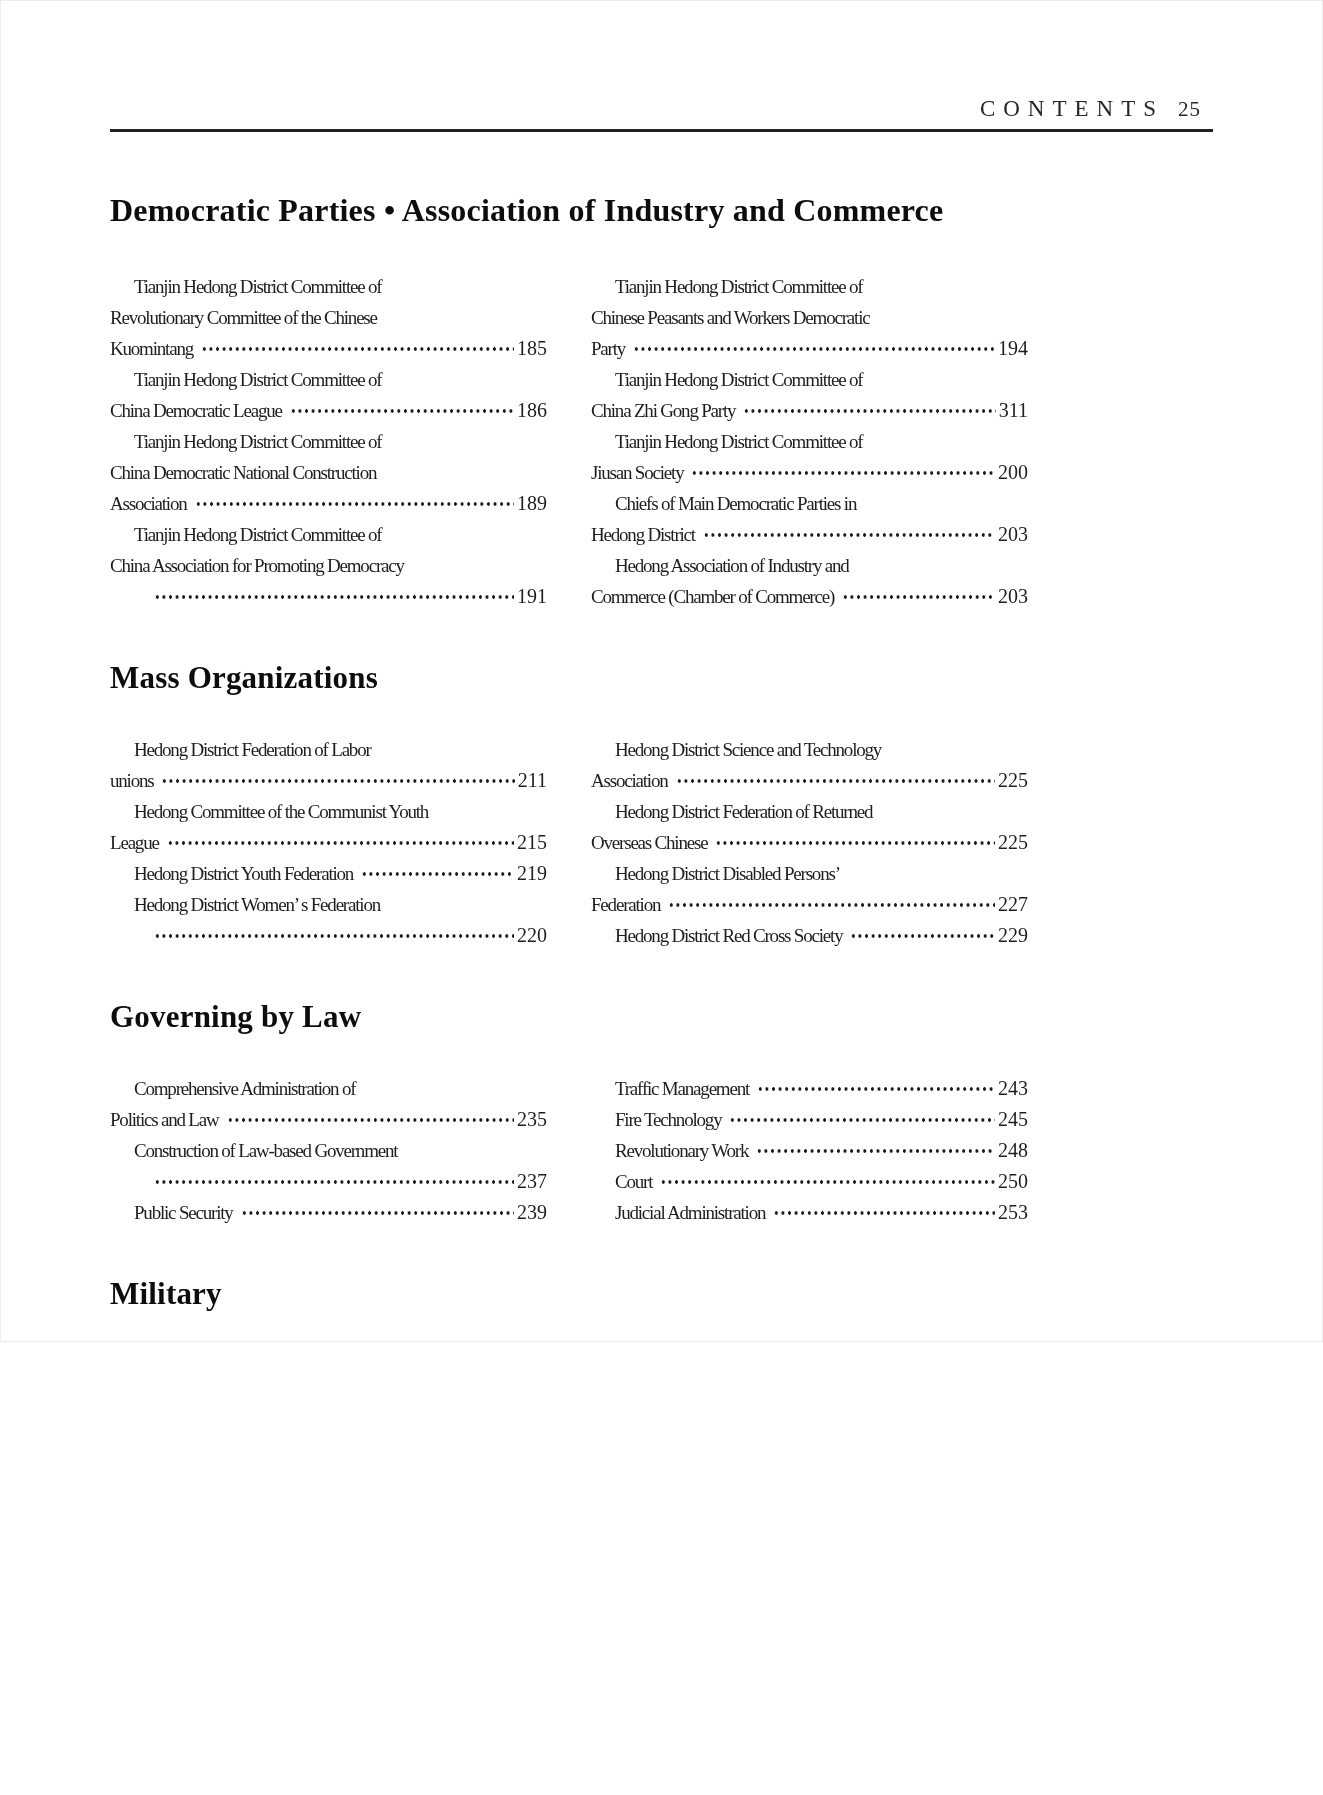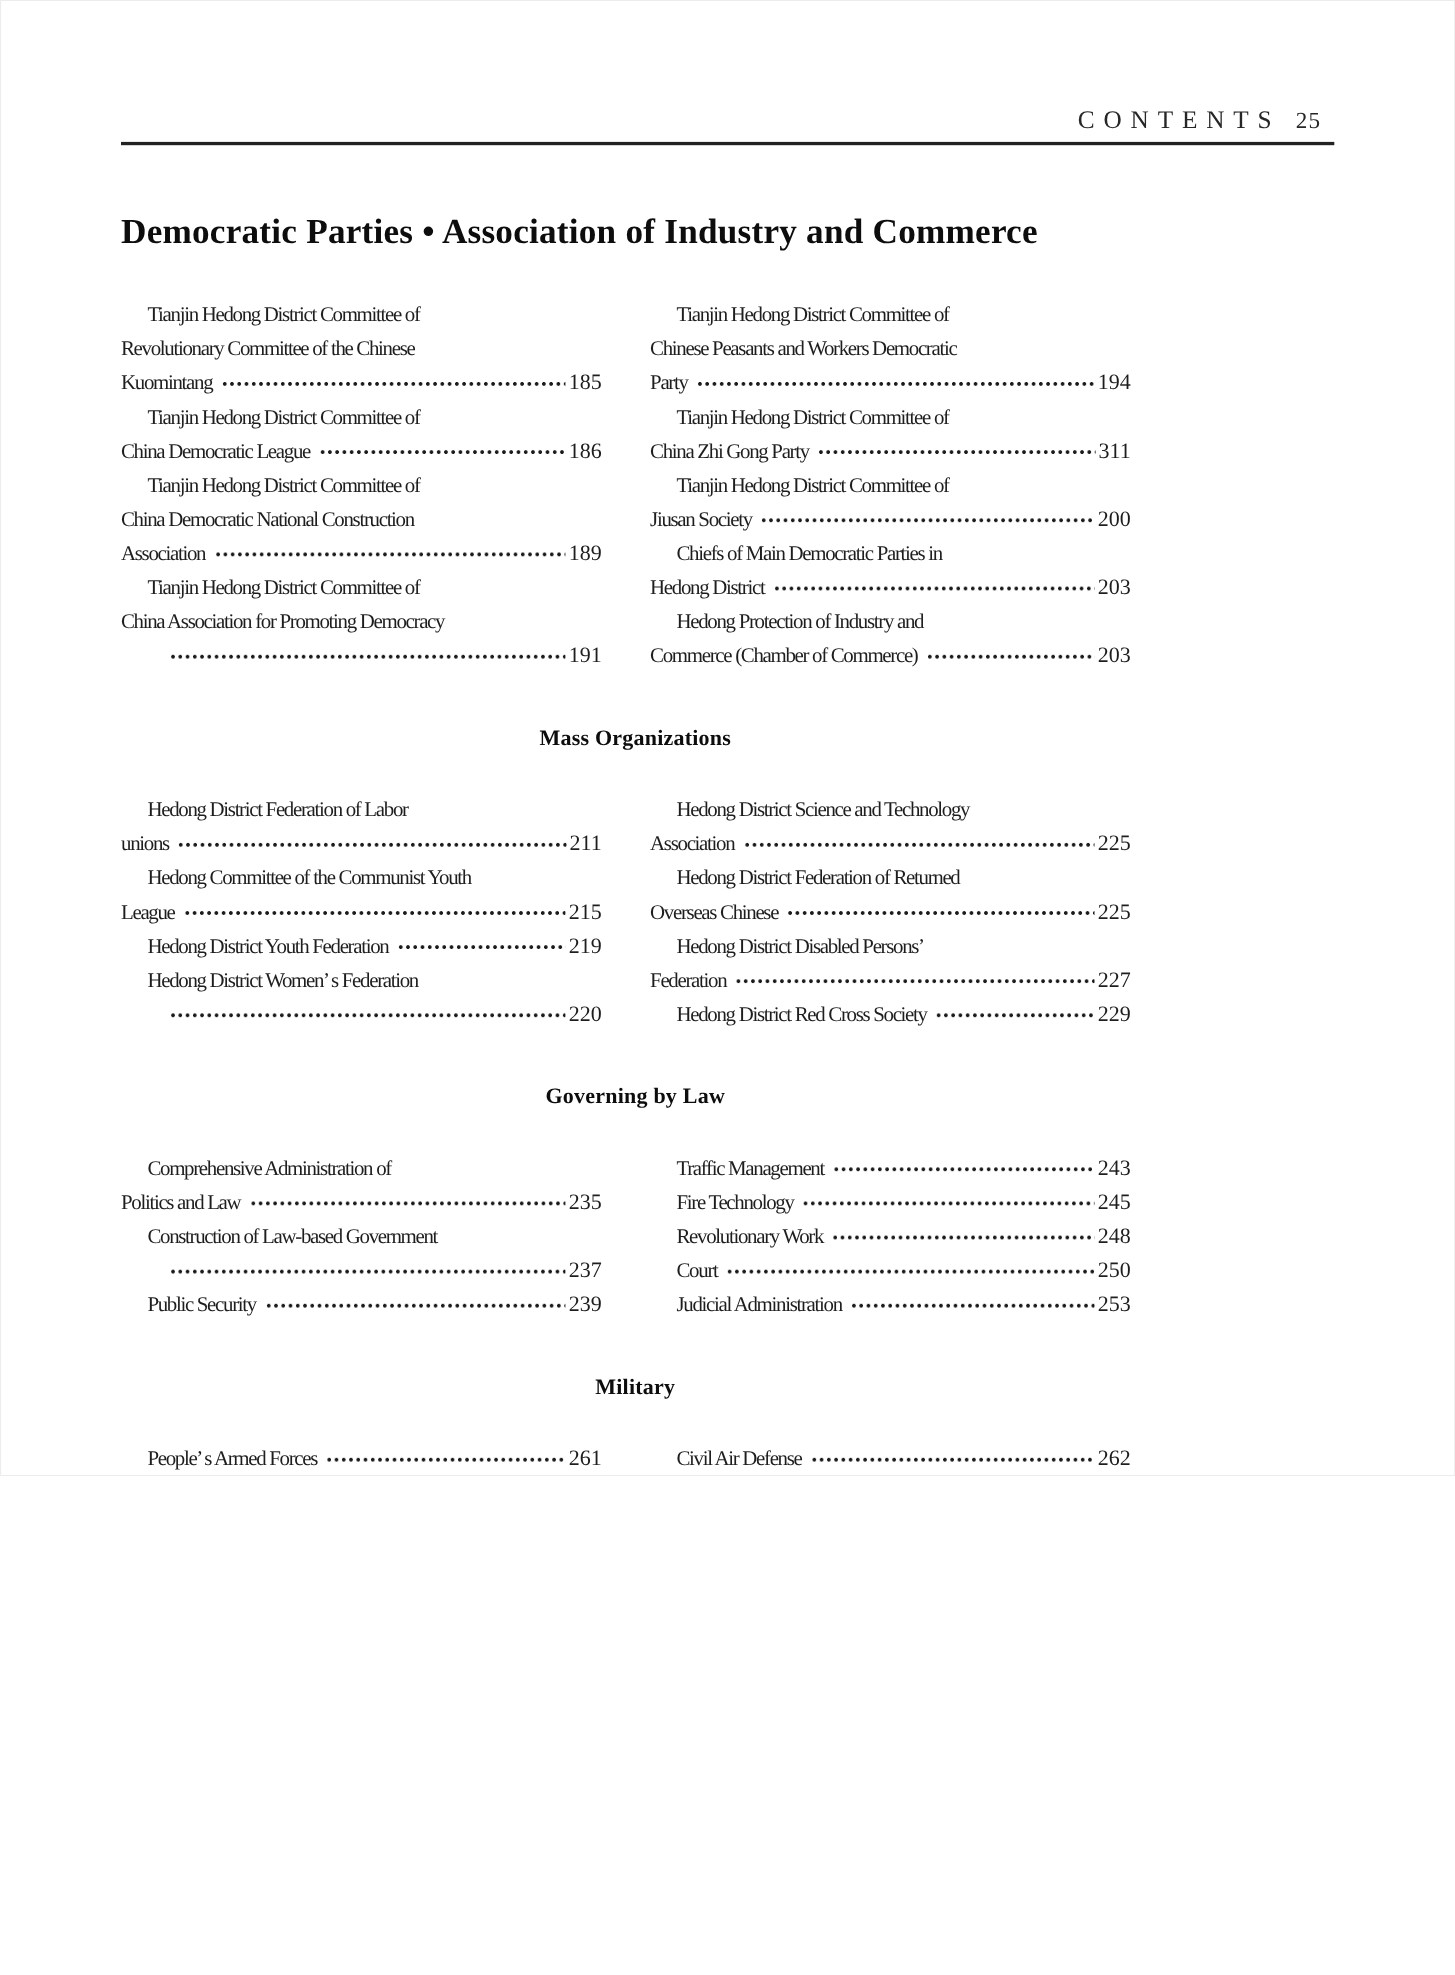--- a/index.html
+++ b/index.html
@@ -24,23 +24,22 @@
     white-space:nowrap;
   }
   .hdr .ctitle { font-size:23px; letter-spacing:8px; }
   .hdr .cpage  { font-size:21px; letter-spacing:1px; margin-left:14px; }
   .rule { margin-top:7px; height:0; border-top:3px solid #222; width:1103px; }
 
   
   .sec-heading {
     font-family:"Liberation Serif","DejaVu Serif",serif;
     font-weight:bold;
-    font-size:20px;
+    font-size:31px;
     color:#0d0d0d;
-    text-align:center;
     width:935px;
     margin:48px 0 38px 0;
     letter-spacing:0.2px;
     white-space:nowrap;
   }
   .sec-heading.left {
     text-align:left;
     font-size:32px;
     margin:60px 0 42px 0;
   }
@@ -155,21 +154,21 @@
               </div>
               <div class="entry">
                 <div class="line first">Chiefs of Main Democratic Parties in</div>
                 <div class="line leader">
                   <span class="t">Hedong District</span>
                   <span class="dots"></span>
                   <span class="pg">203</span>
                 </div>
               </div>
               <div class="entry">
-                <div class="line first">Hedong Protection of Industry and</div>
+                <div class="line first">Hedong Association of Industry and</div>
                 <div class="line leader">
                   <span class="t">Commerce (Chamber of Commerce)</span>
                   <span class="dots"></span>
                   <span class="pg">203</span>
                 </div>
               </div>
             </div>
           </div>
         </section>
         <section class="toc-section">

